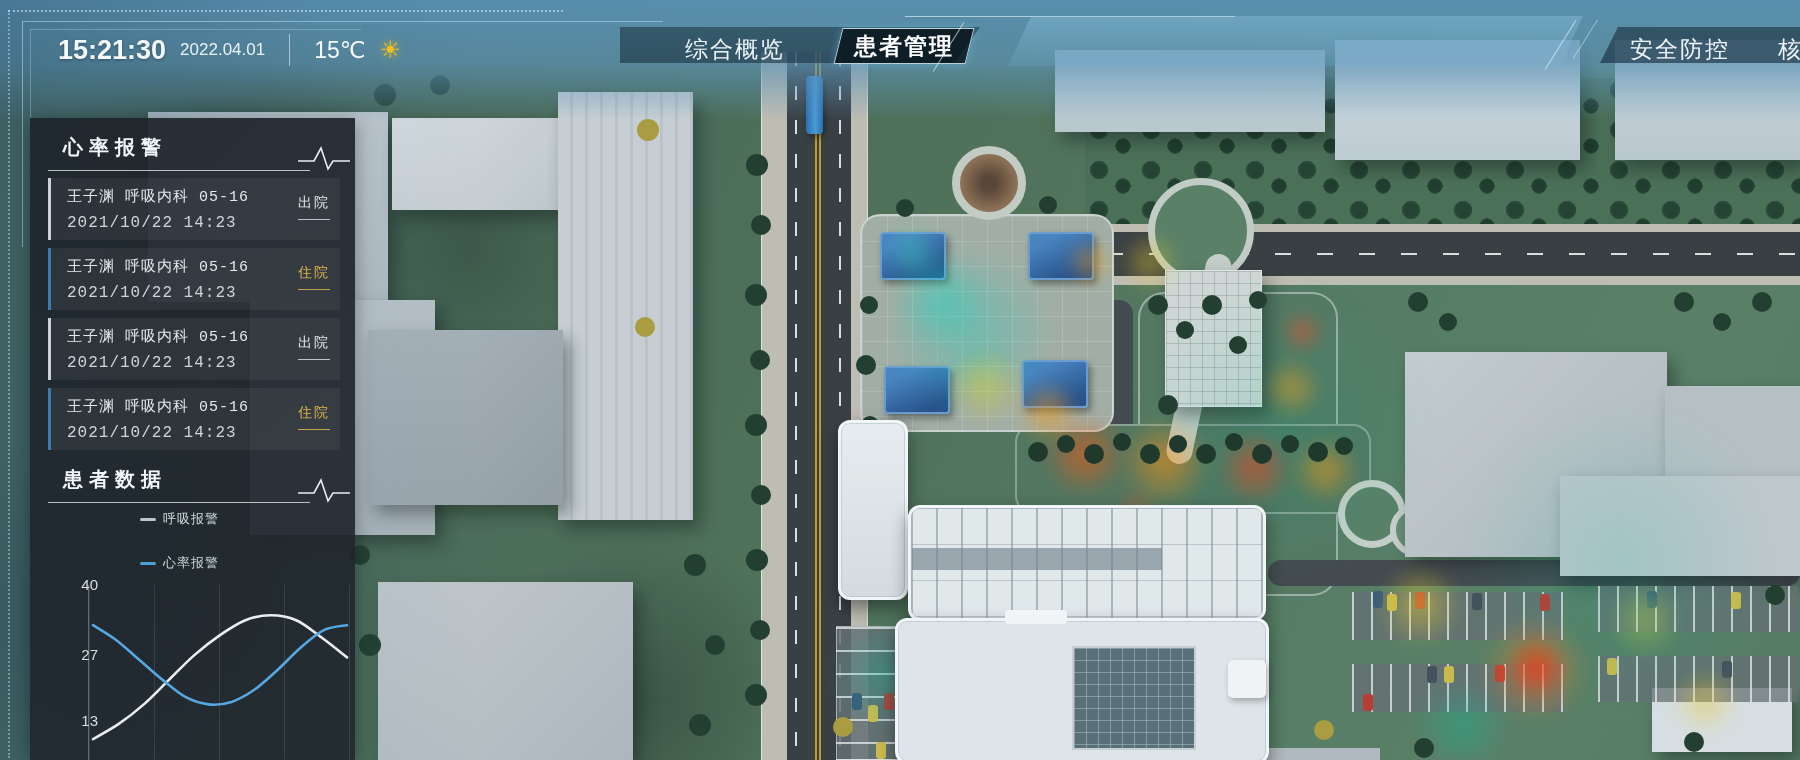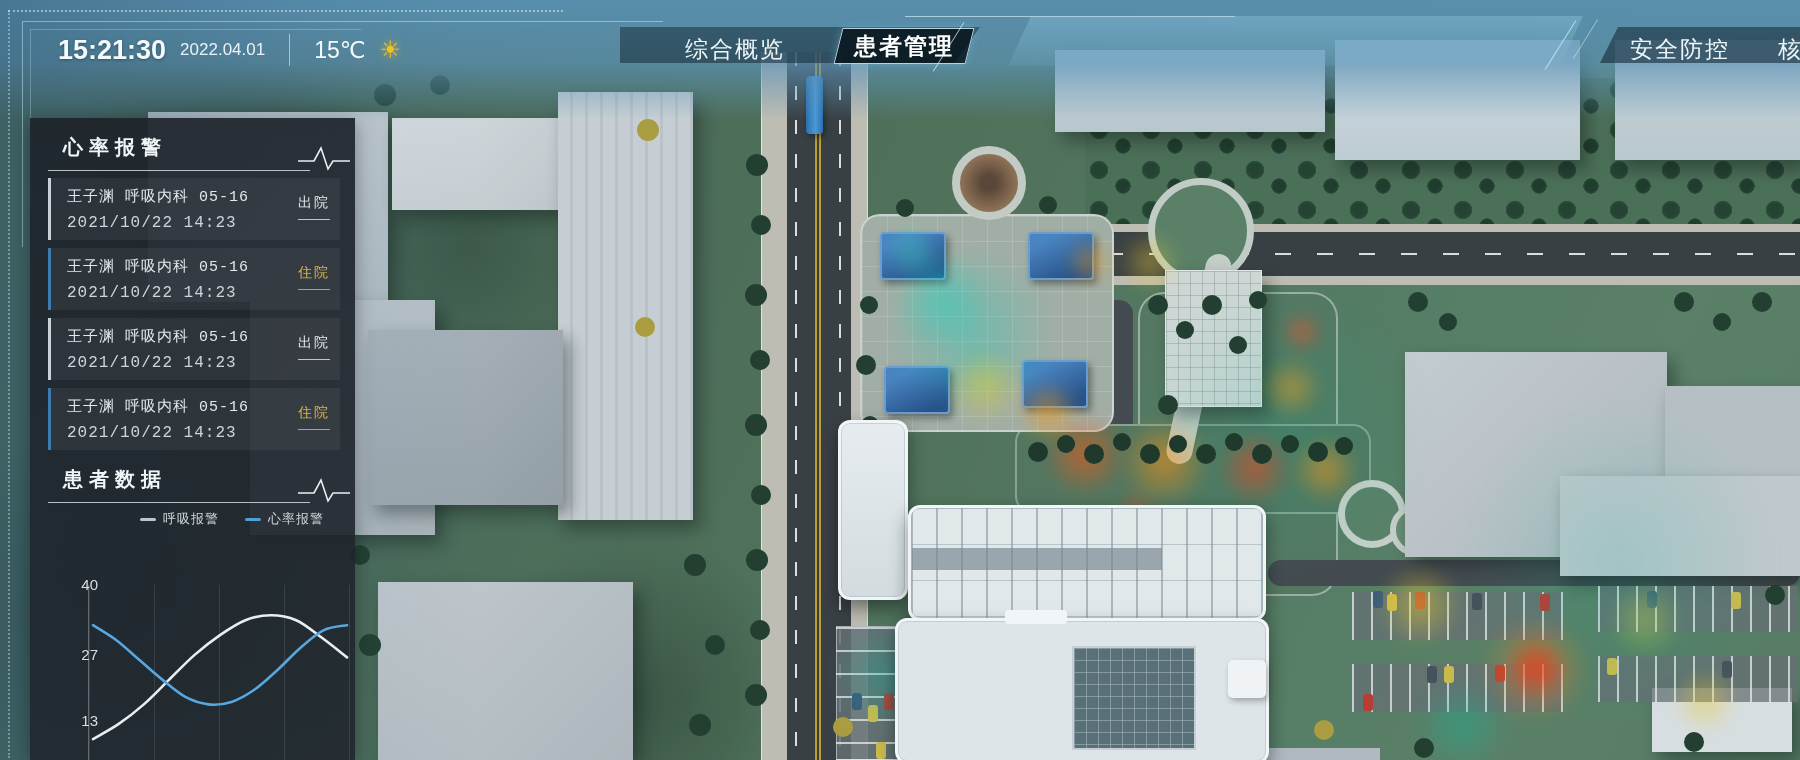--- a/index.html
+++ b/index.html
@@ -198,21 +198,21 @@
   .ecg{position:absolute;width:52px;height:30px;}
   .pitem{position:absolute;left:18px;width:292px;height:62px;background:rgba(255,255,255,.055);
     border-left:3px solid var(--bc);padding:9px 12px 0 16px;box-sizing:border-box;cursor:pointer;font-family:Liberation Mono, monospace;}
   .pline1{font-size:15px;color:#e2e8ec;letter-spacing:1px;}
   .pline1 span{margin-right:10px;}
   .pline2{font-size:16px;color:#ccd5da;margin-top:8px;letter-spacing:1px;}
   .pbadge{position:absolute;right:10px;top:16px;font-size:14px;letter-spacing:2px;
     padding-bottom:7px;border-bottom:1px solid rgba(225,233,238,.8);}
   .badge-out{color:#e3e9ec;}
   .badge-in{color:#d9b54a;border-bottom-color:rgba(217,181,74,.85);}
-  .legend{position:absolute;left:110px;display:flex;gap:26px;align-items:center;}
+  .legend{position:absolute;left:110px;display:flex;gap:26px;align-items:center;flex-direction:column;}
   .litem{display:flex;align-items:center;gap:7px;font-size:13px;color:#cfd8dd;letter-spacing:1px;}
   .lmark{width:16px;height:3px;border-radius:2px;}
   .ytick{position:absolute;left:34px;width:34px;text-align:right;font-size:15px;color:#d8dee2;}
   .chart{position:absolute;left:58px;top:585px;width:262px;height:175px;
     border-left:1px solid rgba(255,255,255,.3);
     background-image:linear-gradient(90deg,rgba(255,255,255,.10) 1px,transparent 1px);
     background-size:65px 100%;}
   .chart svg{position:absolute;inset:0;overflow:hidden;}
 </style>
 </head>

